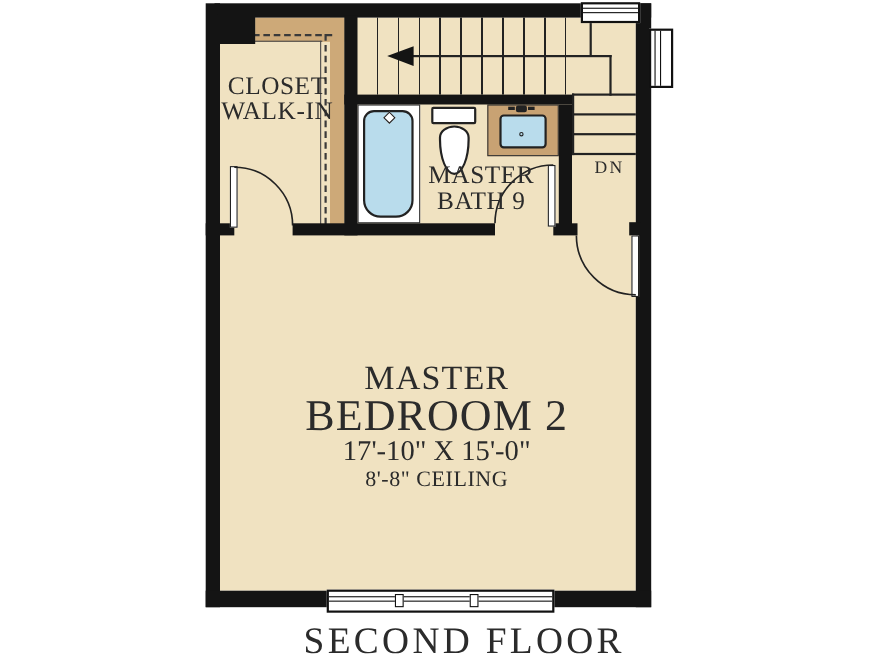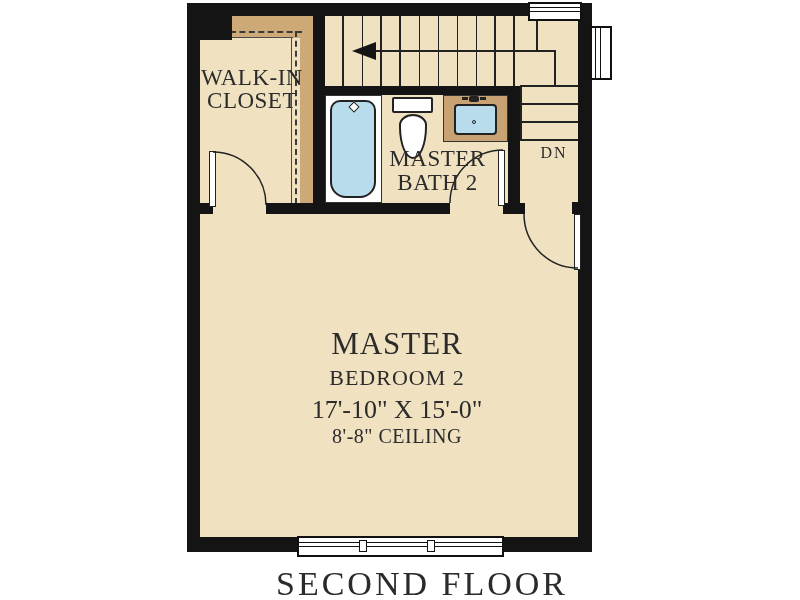--- a/index.html
+++ b/index.html
@@ -87,33 +87,33 @@
   <div class="leaf" style="left:498px;top:150px;height:54px;"></div>
   <div class="leaf" style="left:574px;top:214px;height:54px;"></div>
 
   <svg class="arcs" width="800" height="600" viewBox="0 0 800 600">
     <path d="M 213,152 A 53,53 0 0 1 266,205" fill="none" stroke="#222" stroke-width="1.5"></path>
     <path d="M 450,203 A 53,53 0 0 1 503,150" fill="none" stroke="#222" stroke-width="1.5"></path>
     <path d="M 524,214 A 54,54 0 0 0 578,268" fill="none" stroke="#222" stroke-width="1.5"></path>
   </svg>
 
   <div class="lbl" style="left:198px;top:66px;width:108px;font-size:23px;line-height:23px;letter-spacing:0.5px;">
+    <div>CLOSET</div>
     <div>WALK-IN</div>
-    <div>CLOSET</div>
   </div>
 
   <div class="lbl" style="left:375px;top:147px;width:125px;font-size:23px;line-height:24px;letter-spacing:0.5px;">
     <div>MASTER</div>
-    <div>BATH 2</div>
+    <div>BATH 9</div>
   </div>
 
   <div class="lbl" style="left:532px;top:144px;width:44px;font-size:16px;letter-spacing:2px;">DN</div>
 
   <div class="lbl" style="left:247px;top:327px;width:300px;">
     <div style="font-size:31px;line-height:34px;letter-spacing:1px;">MASTER</div>
-    <div style="font-size:22px;line-height:34px;letter-spacing:1px;">BEDROOM 2</div>
+    <div style="font-size:40px;line-height:34px;letter-spacing:1px;">BEDROOM 2</div>
     <div style="font-size:26px;line-height:29px;">17'-10" X 15'-0"</div>
     <div style="font-size:20px;line-height:24px;letter-spacing:0.5px;">8'-8" CEILING</div>
   </div>
 
   <div class="lbl" style="left:222px;top:565px;width:400px;font-size:34px;letter-spacing:3px;">SECOND FLOOR</div>
 
 </div>
 
 </body></html>

